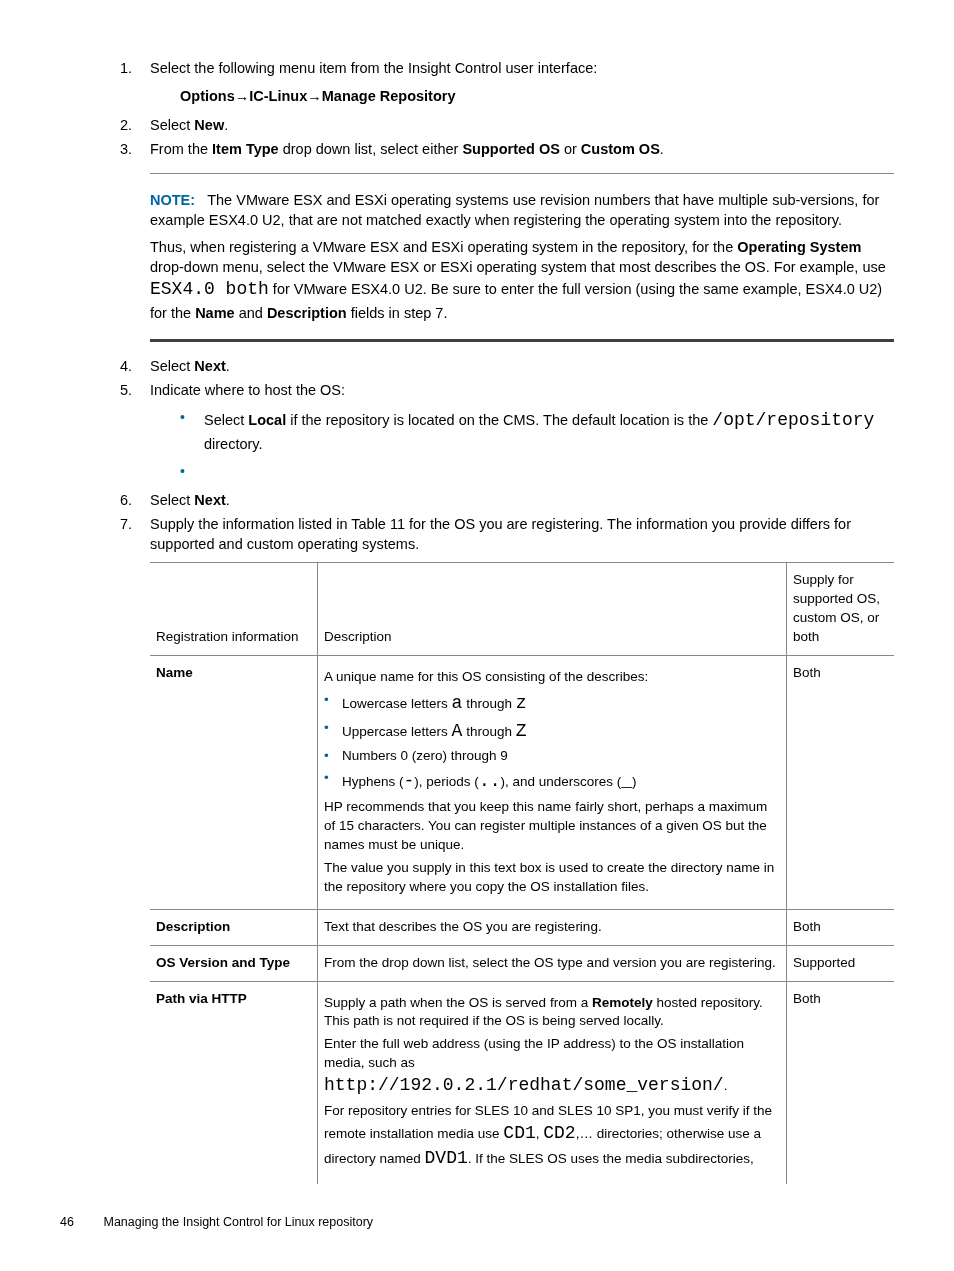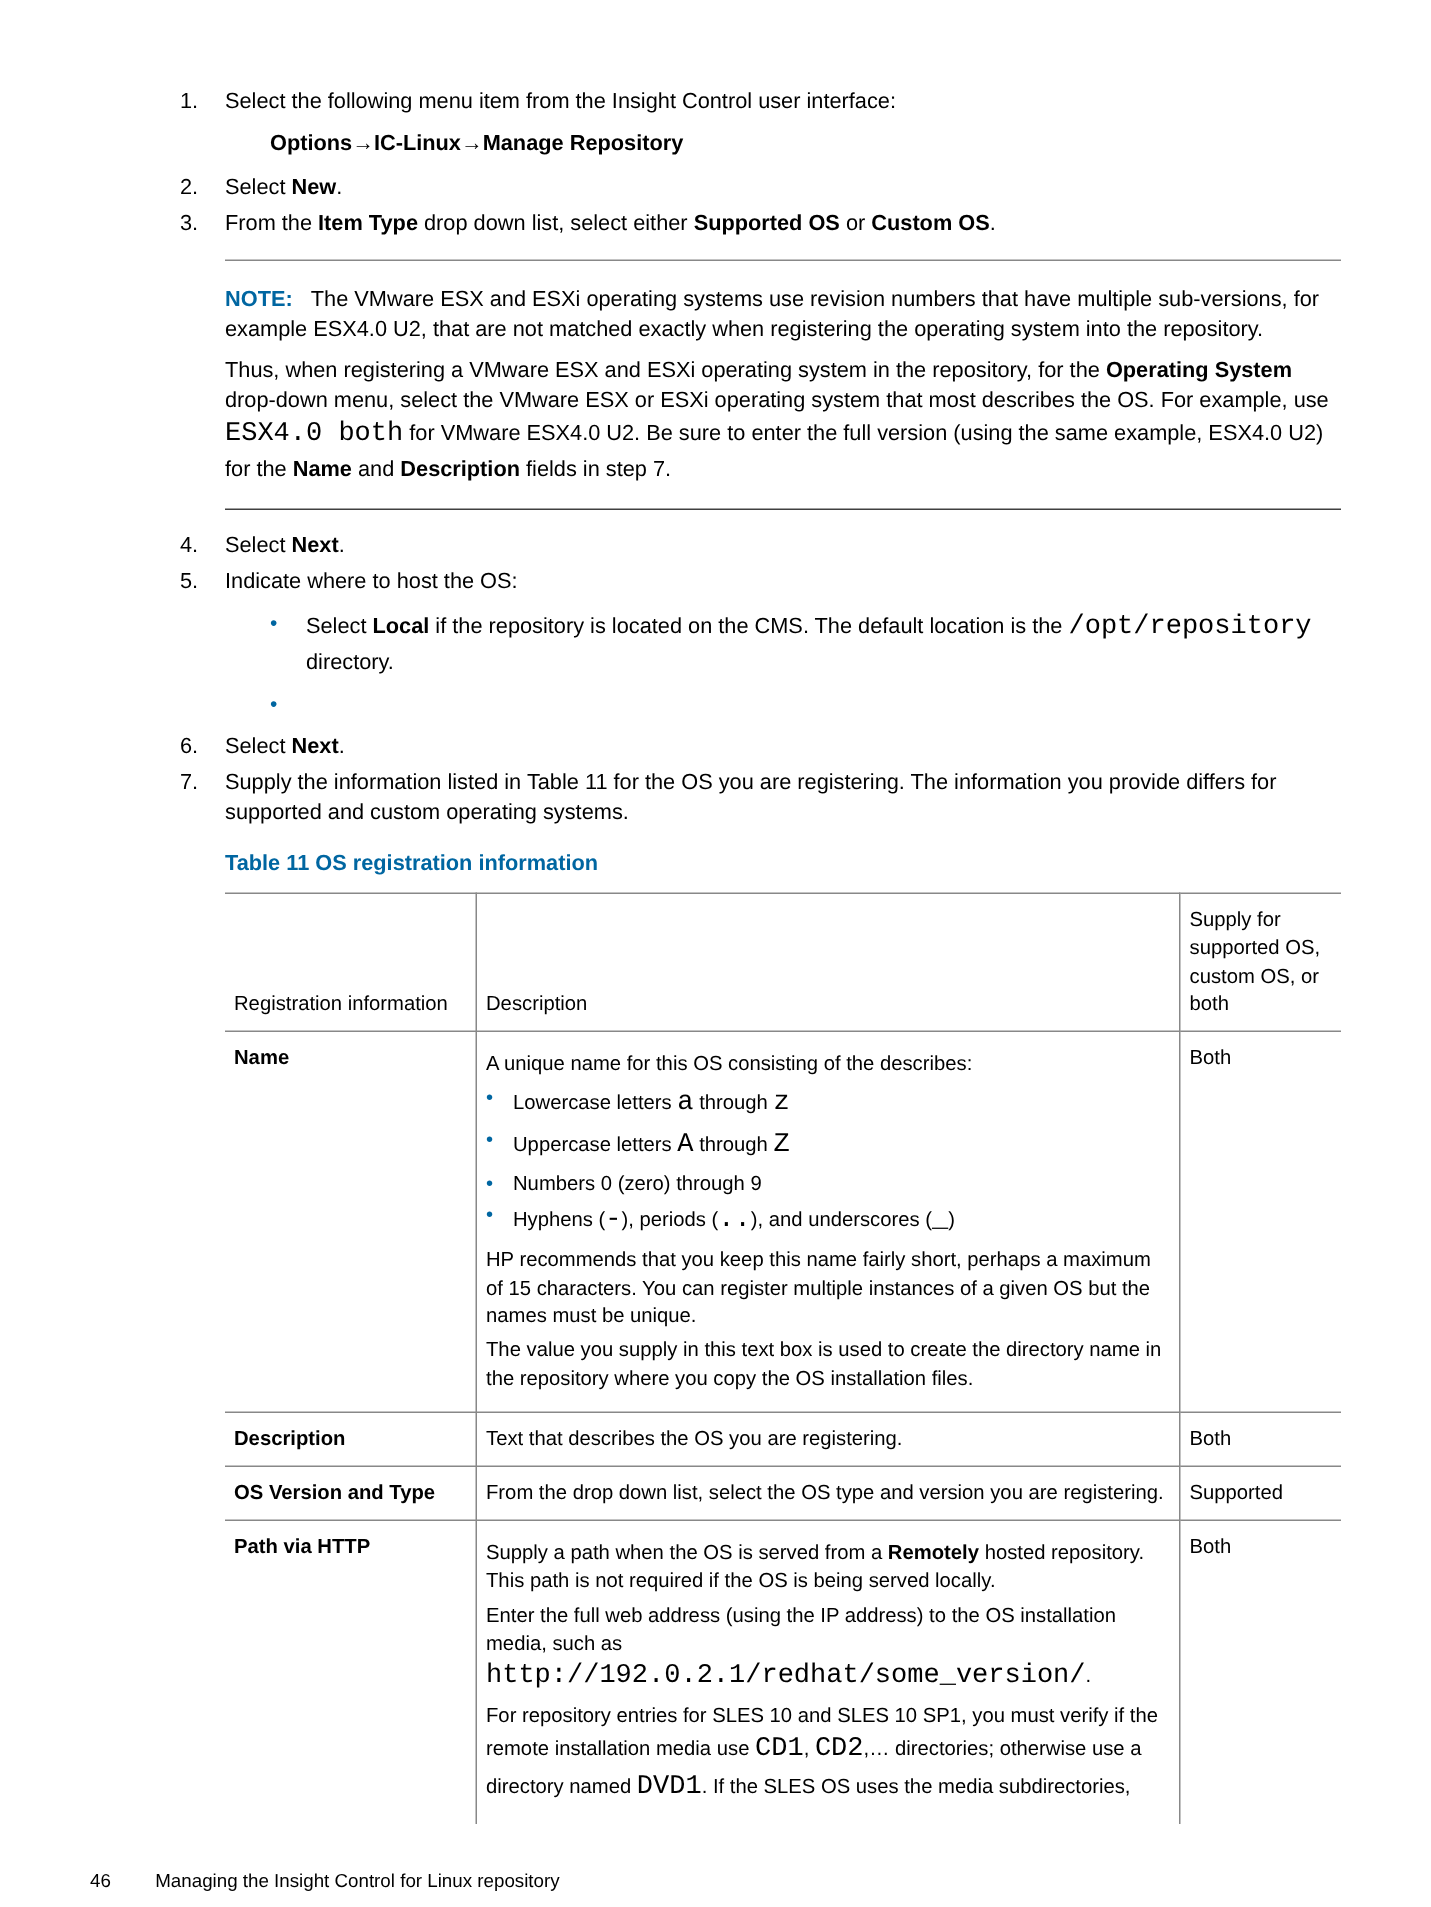--- a/index.html
+++ b/index.html
@@ -20,21 +20,21 @@
   ol.main { list-style: none; padding-left: 0; margin: 8px 0; }
   ol.main > li { display: flex; margin: 4px 0; }
   ol.main > li > .num { width: 30px; flex-shrink: 0; }
   ol.main > li > .body { flex: 1; }
   .indent { margin-left: 30px; }
   .bullets { list-style: none; padding-left: 0; margin: 6px 0 6px 30px; }
   .bullets > li { display:flex; margin: 8px 0; }
   .bullets .dot { color: #0066a1; font-size: 14px; width: 24px; flex-shrink:0; }
   .note-box {
     border-top: 1px solid #888;
-    border-bottom: 1px solid #404040;
+    border-bottom: 3px solid #404040;
     margin: 14px 0 14px 30px;
     padding: 10px 0;
   }
   .note-label { color: #0066a1; font-weight: bold; }
   code, .mono { font-family: "Courier New", monospace; font-size: 18px; }
   b { font-weight: bold; }
   .table-title { color: #0066a1; font-weight: bold; margin: 14px 0 8px 30px; }
   .link { color: #000000; }
   table.reg {
     border-collapse: collapse;
@@ -119,21 +119,20 @@
     <li>
       <span class="num">6.</span>
       <span class="body"><span>Select </span><b>Next</b><span>.</span></span>
     </li>
     <li>
       <span class="num">7.</span>
       <span class="body"><span>Supply the information listed in </span><span class="link">Table 11</span><span> for the OS you are registering. The information you provide differs for supported and custom operating systems.</span></span>
     </li>
   </ol>
 
-  <div class="table-title">Table 11 OS registration information</div>
 
   <table class="reg">
     <thead>
       <tr>
         <th class="col1">Registration information</th>
         <th>Description</th>
         <th class="col3">Supply for supported OS, custom OS, or both</th>
       </tr>
     </thead>
     <tbody>

